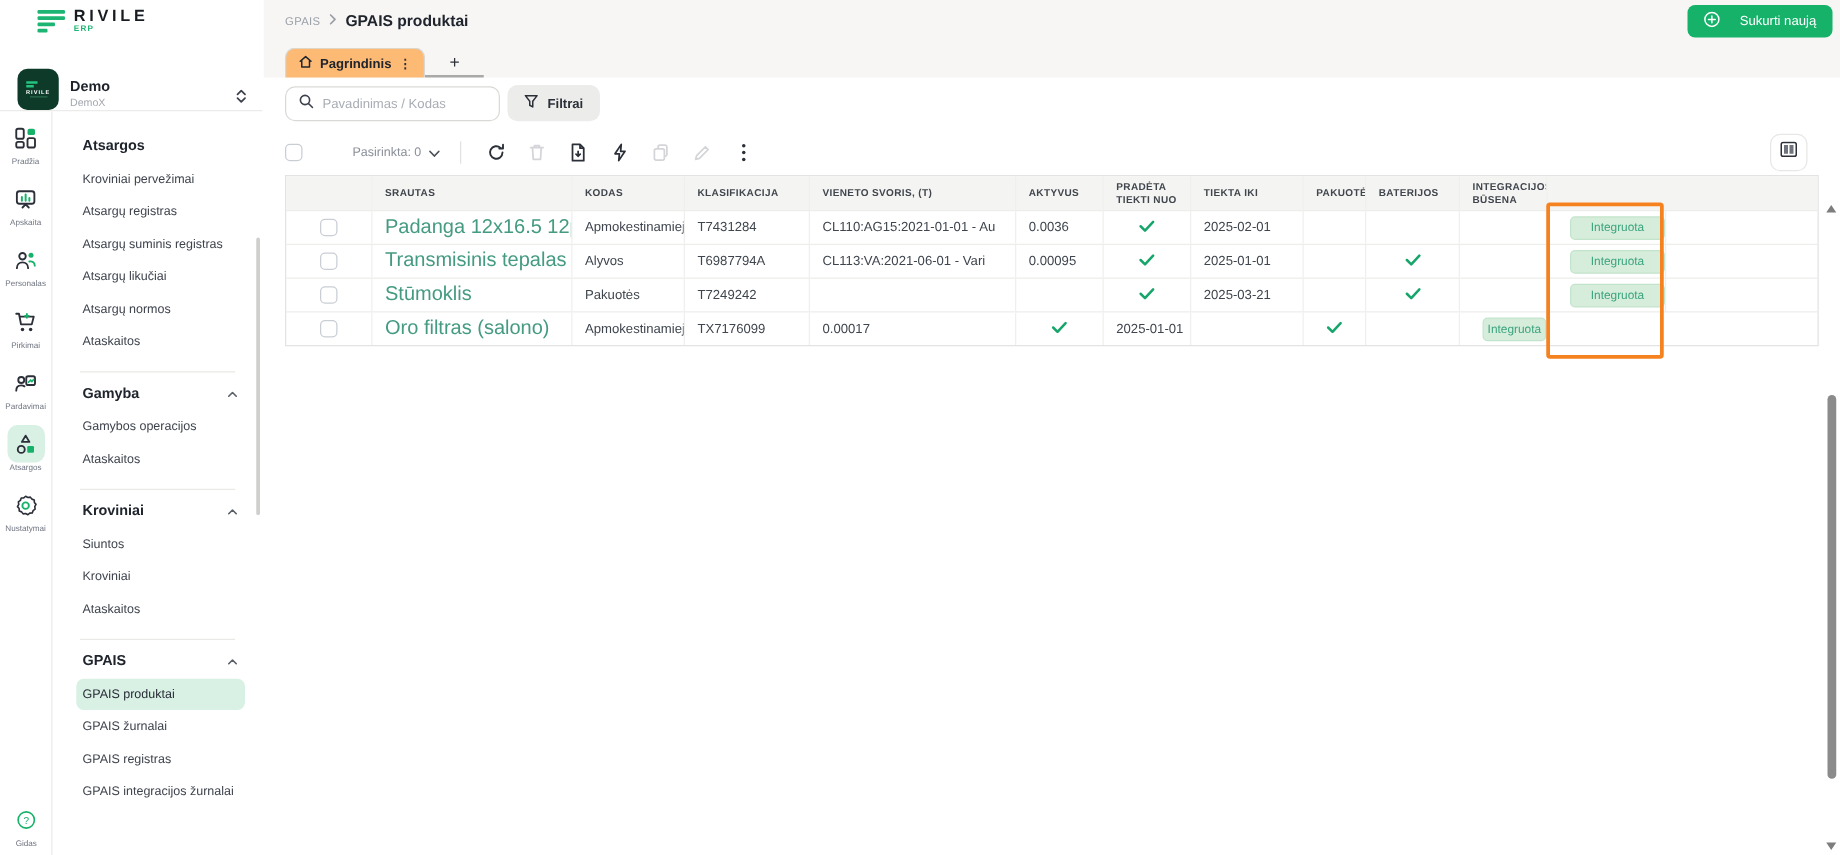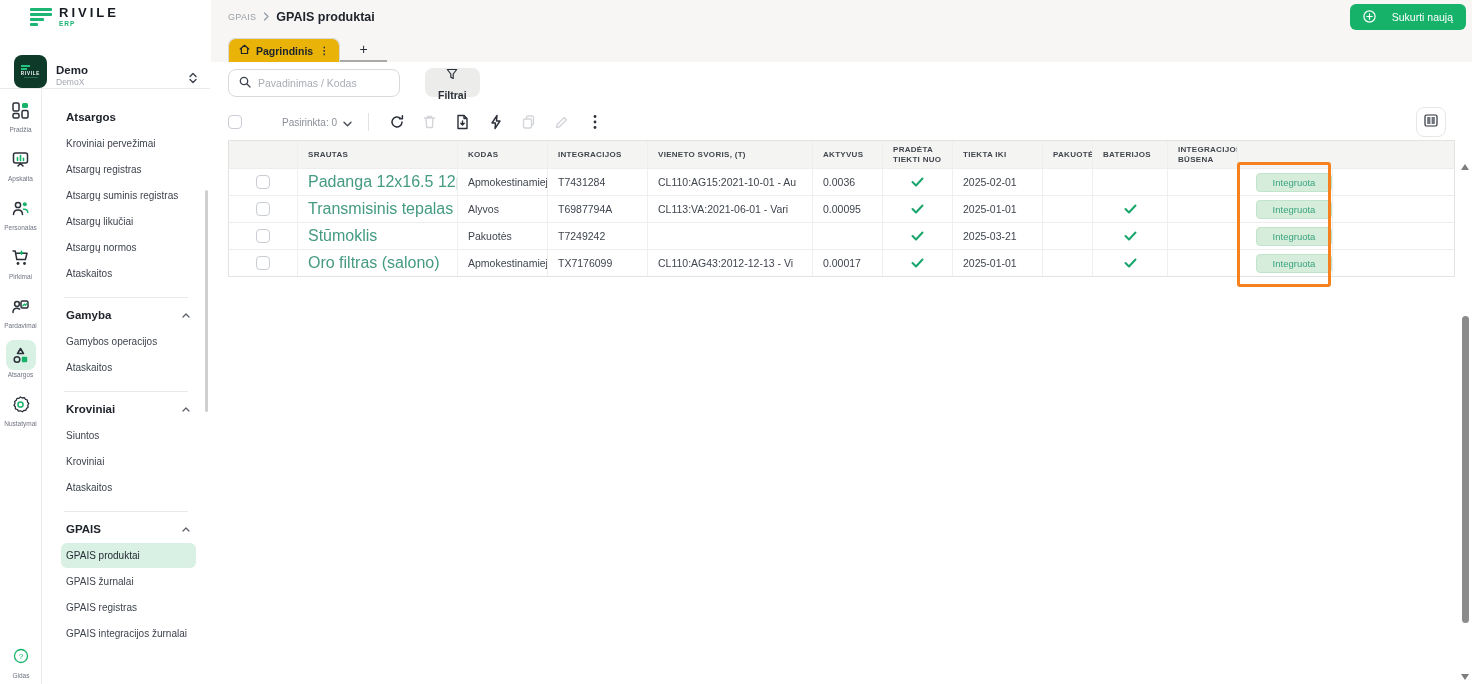--- a/index.html
+++ b/index.html
@@ -48,29 +48,29 @@
   
   .main { position:absolute; left:211px; top:0; right:0; bottom:0; background:#fff; }
   .topband { position:absolute; left:0; top:0; right:0; height:62px; background:#f7f6f4; }
   .breadcrumb { position:absolute; left:17px; top:10px; display:flex; align-items:center; gap:7px; }
   .bc-parent { font-size:9px; color:#9aa0a8; letter-spacing:0.3px; cursor:pointer; }
   .bc-sep { font-size:10px; color:#9aa0a8; }
   .bc-current { font-size:12.5px; font-weight:bold; color:#20252d; }
   .create-btn { position:absolute; right:6px; top:4px; height:26px; background:#17b26a; border:none; border-radius:6px; color:#fff; font-size:10.5px; font-family:inherit; display:flex; align-items:center; gap:16px; padding:0 13px; cursor:pointer; }
 
   .tabstrip { position:absolute; left:17px; bottom:0; display:flex; align-items:flex-end; }
-  .tab-active { background:#eab308; border:1px solid #d8d8d6; border-bottom:none; border-radius:8px 8px 0 0; height:24px; display:flex; align-items:center; gap:6px; padding:0 10px; font-size:10.5px; font-weight:bold; color:#20252d; cursor:pointer; }
+  .tab-active { background:#fdba74; border:1px solid #d8d8d6; border-bottom:none; border-radius:8px 8px 0 0; height:24px; display:flex; align-items:center; gap:6px; padding:0 10px; font-size:10.5px; font-weight:bold; color:#20252d; cursor:pointer; }
   .tab-kebab { color:#2b2f38; font-weight:bold; font-size:10px; letter-spacing:0; cursor:pointer; }
   .tab-add { height:24px; width:47px; display:flex; align-items:center; justify-content:center; font-size:14px; color:#2b2f38; border-bottom:2px solid #a9a9a7; cursor:pointer; }
 
-  .search-row { position:absolute; left:17px; top:68px; display:flex; align-items:center; gap:25px; }
+  .search-row { position:absolute; left:17px; top:68px; display:flex; align-items:center; gap:6px; }
   .search-box { width:172px; height:28px; border:1px solid #d9d9d7; border-radius:8px; background:#fff; display:flex; align-items:center; gap:7px; padding:0 10px; }
   .search-box input { border:none; outline:none; width:120px; font-size:10.5px; font-family:inherit; color:#3e434d; background:transparent; }
   .search-box input::placeholder { color:#a9adb4; }
-  .filter-btn { height:29px; background:#ececea; border:none; border-radius:8px; display:flex; align-items:center; gap:7px; padding:0 13px; font-size:10.5px; font-weight:bold; color:#2b2f38; font-family:inherit; cursor:pointer;flex-direction:column; }
+  .filter-btn { height:29px; background:#ececea; border:none; border-radius:8px; display:flex; align-items:center; gap:7px; padding:0 13px; font-size:10.5px; font-weight:bold; color:#2b2f38; font-family:inherit; cursor:pointer; }
 
   .toolbar { position:absolute; left:17px; top:107px; right:26px; height:30px; display:flex; align-items:center; }
   .cb { width:14px; height:14px; border:1.5px solid #c9cdd4; border-radius:4px; background:#fff; cursor:pointer; flex:none; }
   .sel-lbl { font-size:10px; color:#8a8f99; margin-left:9px;padding-left:31px; }
   .sel-chev { margin-left:6px; color:#4a4f57; }
   .tb-div { width:1px; height:18px; background:#e2e2e0; margin:0 14px 0 16px; }
   .tb-btn { width:27px; height:24px; display:flex; align-items:center; justify-content:center; cursor:pointer; border:none; background:transparent; }
   .tb-btn.disabled { cursor:default; }
   .tb-btn svg { display:block; }
   .columns-btn { margin-left:auto; width:30px; height:30px; border:1px solid #e7e7e5; border-radius:8px; background:#fff; display:flex; align-items:center; justify-content:center; cursor:pointer; }
@@ -393,21 +393,21 @@
           </svg>
       </span>
     </span>
   </div>
 
   <div class="table">
     <div class="trow thead">
         <div></div>
         <div>SRAUTAS</div>
         <div>KODAS</div>
-        <div>INTEGRACIJOS</div>
+        <div>KLASIFIKACIJA</div>
         <div>VIENETO SVORIS, (T)</div>
         <div>AKTYVUS</div>
         <div>PRADĖTA TIEKTI NUO</div>
         <div>TIEKTA IKI</div>
         <div>PAKUOTĖS</div>
         <div>BATERIJOS</div>
         <div>INTEGRACIJOS BŪSENA</div>
         <div></div>
       </div>
     <div class="tbody">
@@ -418,21 +418,21 @@
           <div>
             <a class="plink">Padanga 12x16.5 12ply</a>
           </div>
           <div>
             <span class="cell-txt">Apmokestinamieji</span>
           </div>
           <div>
             <span class="cell-txt">T7431284</span>
           </div>
           <div>
-            <span class="cell-txt">CL110:AG15:2021-10-01 - Au</span>
+            <span class="cell-txt">CL110:AG15:2021-01-01 - Au</span>
           </div>
           <div>
             <span class="cell-txt">0.0036</span>
           </div>
           <div class="cell-center">
             <span class="check"><svg width="13" height="10" viewBox="0 0 13 10">
                 <path d="M1.5 5 L5 8.5 L11.5 1.5" fill="none" stroke="#18a56c" stroke-width="2" stroke-linecap="round" stroke-linejoin="round"></path>
               </svg></span>
           </div>
           <div>
@@ -535,23 +535,20 @@
             <span class="cb"></span>
           </div>
           <div>
             <a class="plink">Oro filtras (salono)</a>
           </div>
           <div>
             <span class="cell-txt">Apmokestinamieji</span>
           </div>
           <div>
             <span class="cell-txt">TX7176099</span>
-          </div>
-          <div>
-            <span class="cell-txt">CL110:AG43:2012-12-13 - Vi</span>
           </div>
           <div>
             <span class="cell-txt">0.00017</span>
           </div>
           <div class="cell-center">
             <span class="check"><svg width="13" height="10" viewBox="0 0 13 10">
                 <path d="M1.5 5 L5 8.5 L11.5 1.5" fill="none" stroke="#18a56c" stroke-width="2" stroke-linecap="round" stroke-linejoin="round"></path>
               </svg></span>
           </div>
           <div>

